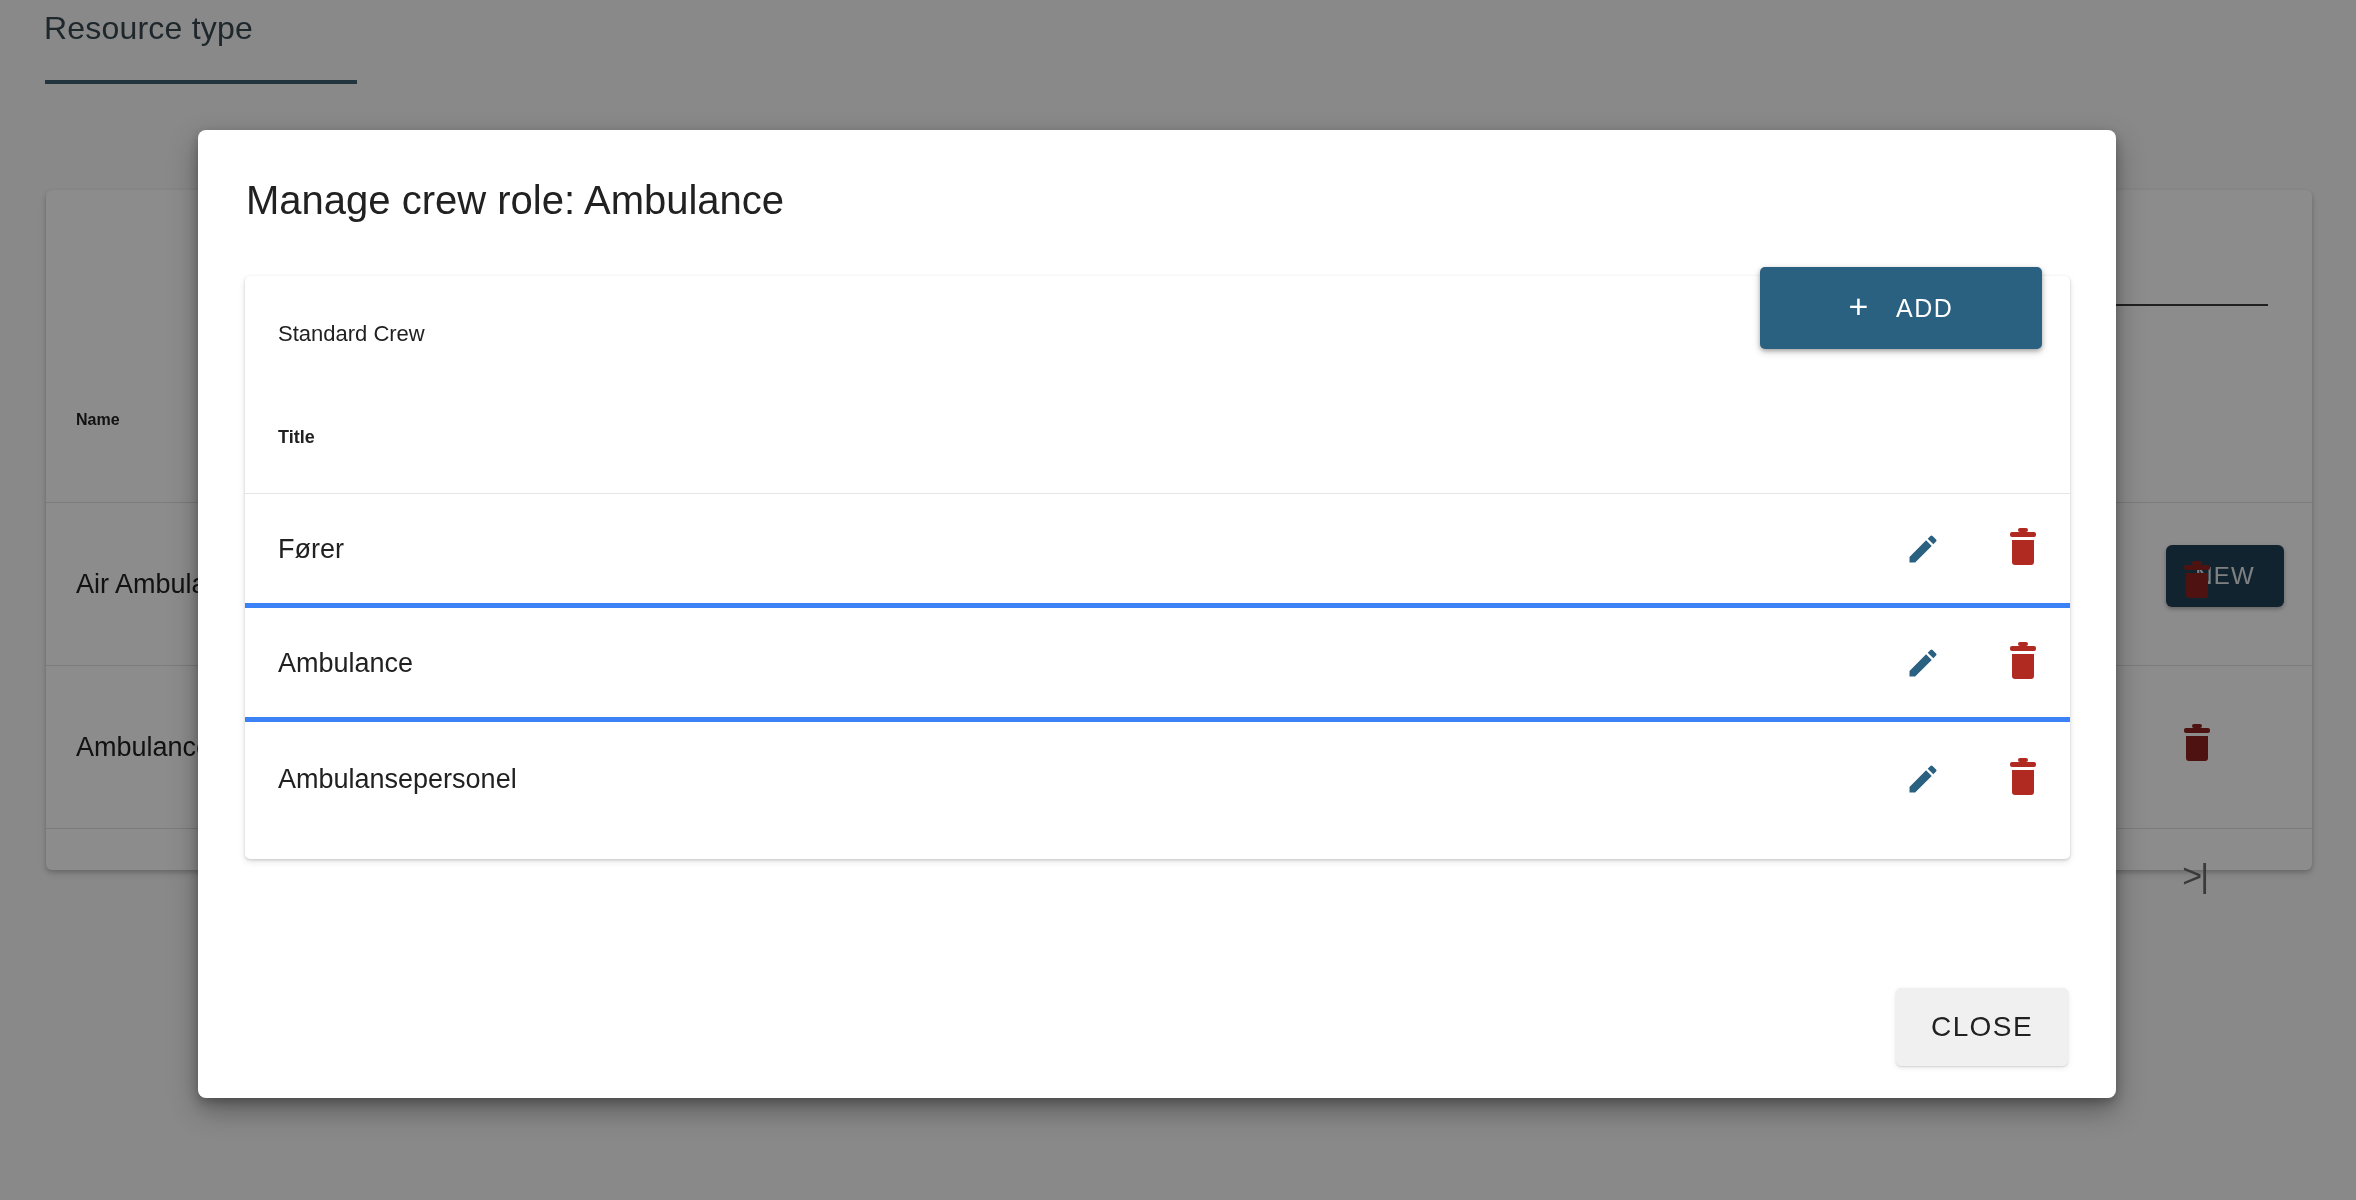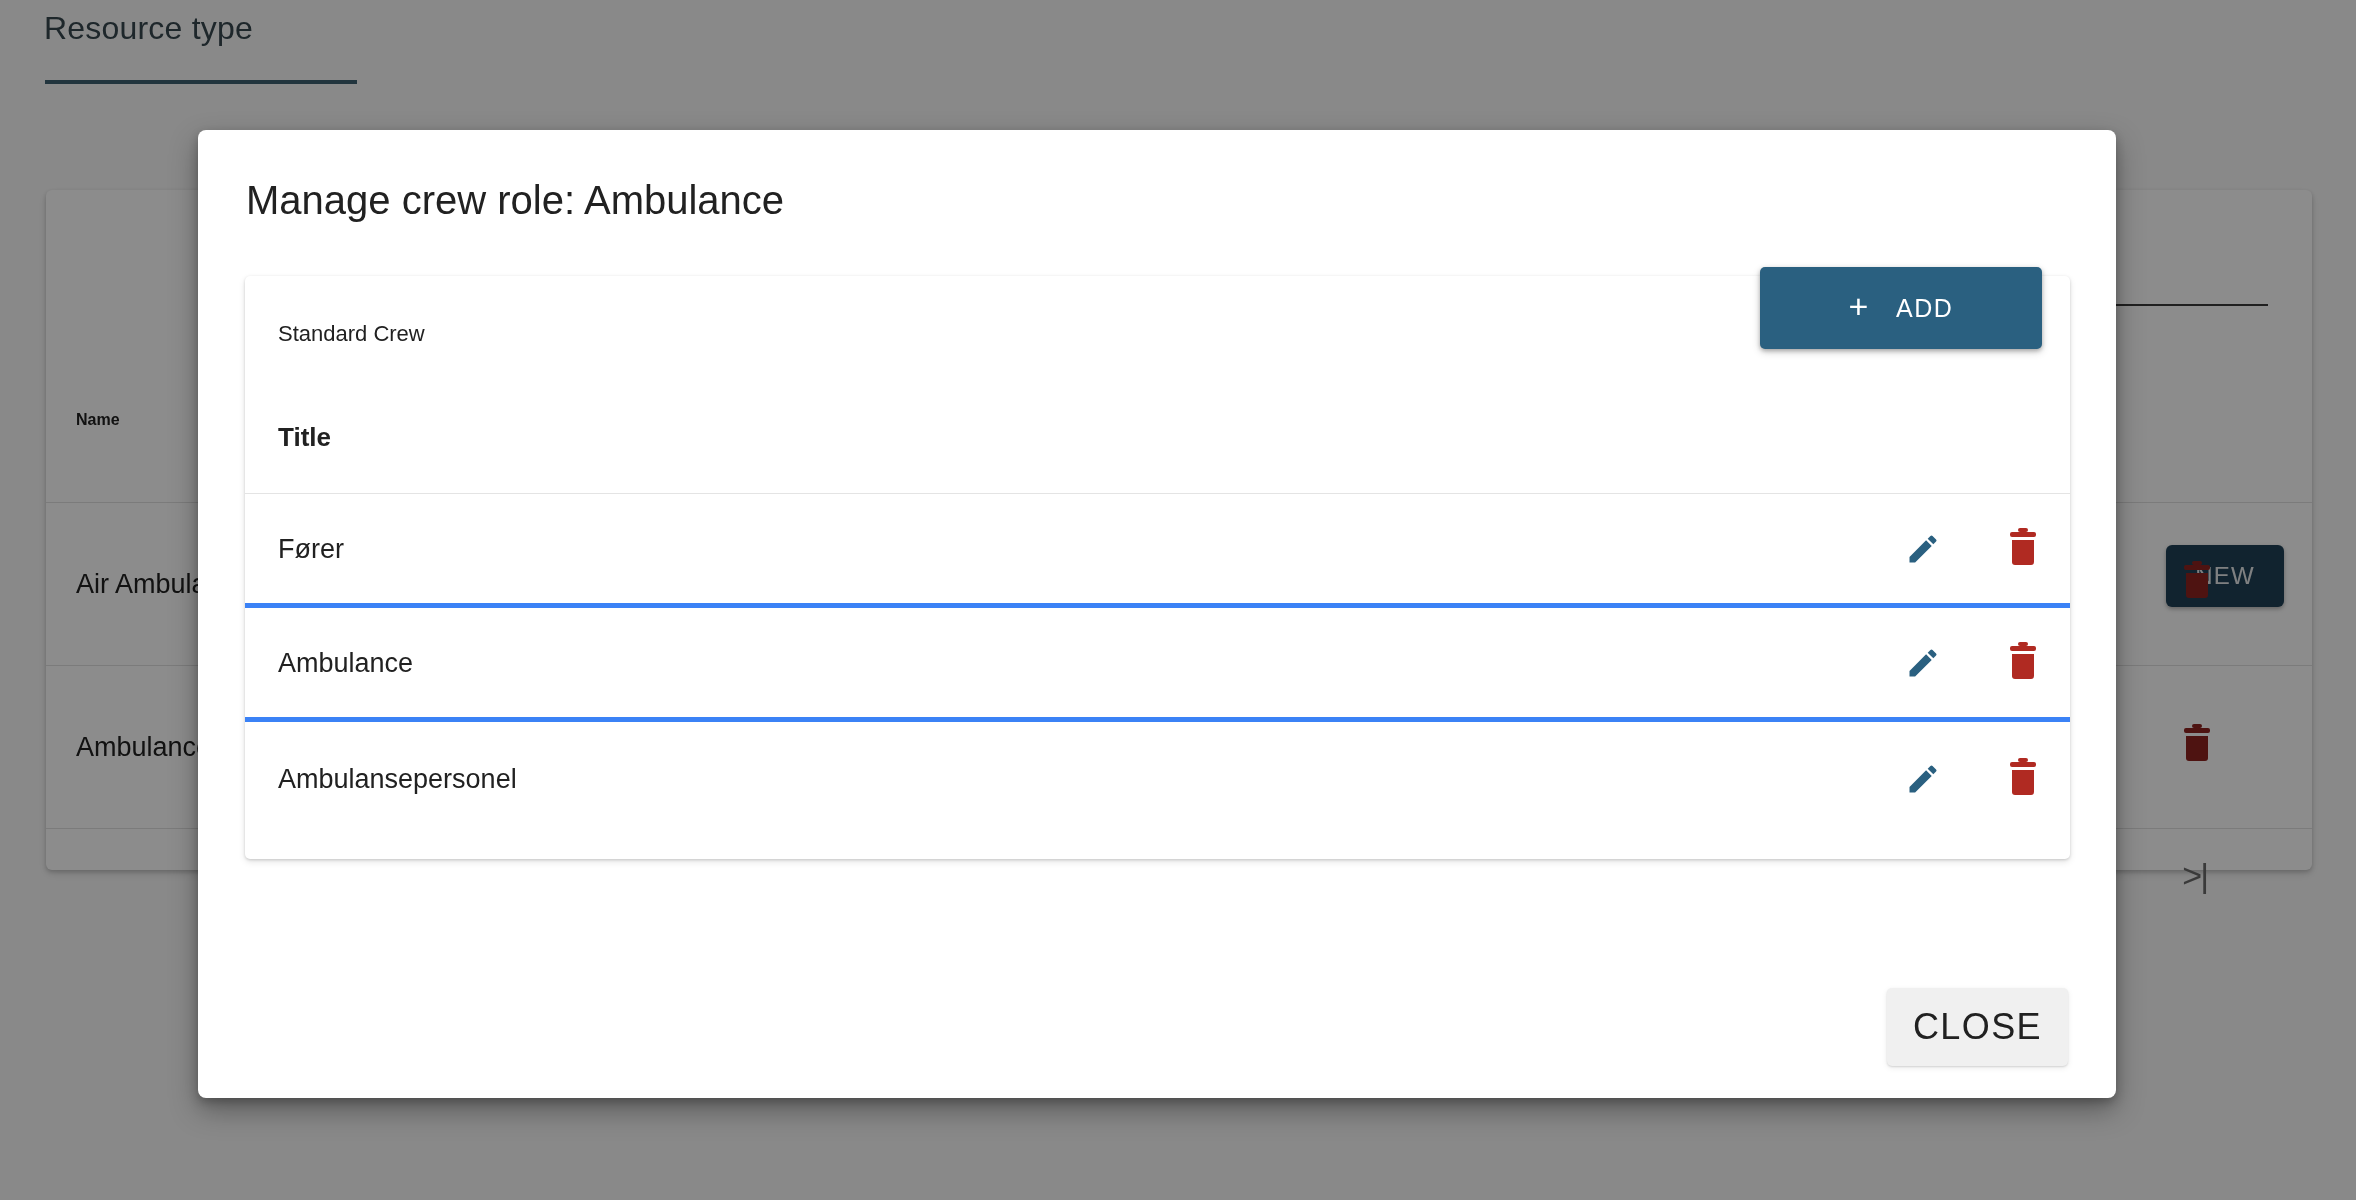--- a/index.html
+++ b/index.html
@@ -167,21 +167,21 @@
   .list-header {
     position: absolute;
     left: 0; top: 105px;
     width: 100%; height: 113px;
     border-bottom: 1px solid #e4e4e4;
   }
   .list-header .th {
     position: absolute;
     left: 33px; top: 50%;
     transform: translateY(-50%);
-    font-size: 26px;
+    font-size: 18px;
     font-weight: bold;
     color: #212121;
   }
 
   .add-btn {
     position: absolute;
     right: 28px; top: -114px;
     width: 282px; height: 82px;
     background: #2a6080;
     color: #ffffff;
@@ -230,21 +230,21 @@
   .close-btn {
     position: absolute;
     right: 48px; bottom: 32px;
     min-width: 172px; height: 78px;
     padding: 0 26px;
     background: #f0f0f0;
     color: #212121;
     border: none;
     border-radius: 5px;
     font-family: "Liberation Sans", sans-serif;
-    font-size: 36px;
+    font-size: 28px;
     letter-spacing: 1.4px;
     cursor: pointer;
     box-shadow: 0 1px 2px rgba(0,0,0,.13), 0 2px 6px rgba(0,0,0,.08);
   }
 </style>
 </head>
 <body>
 
 <div id="page-root">
 

